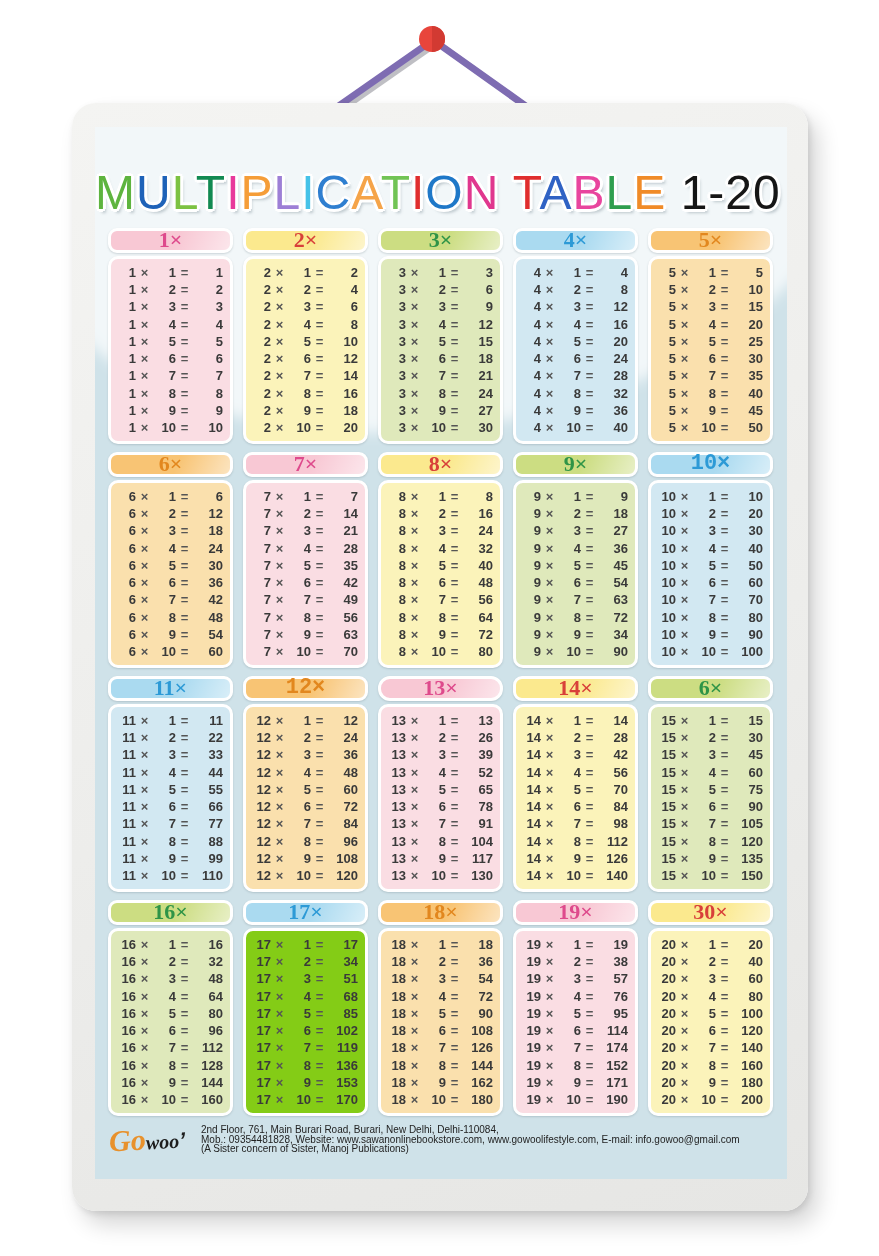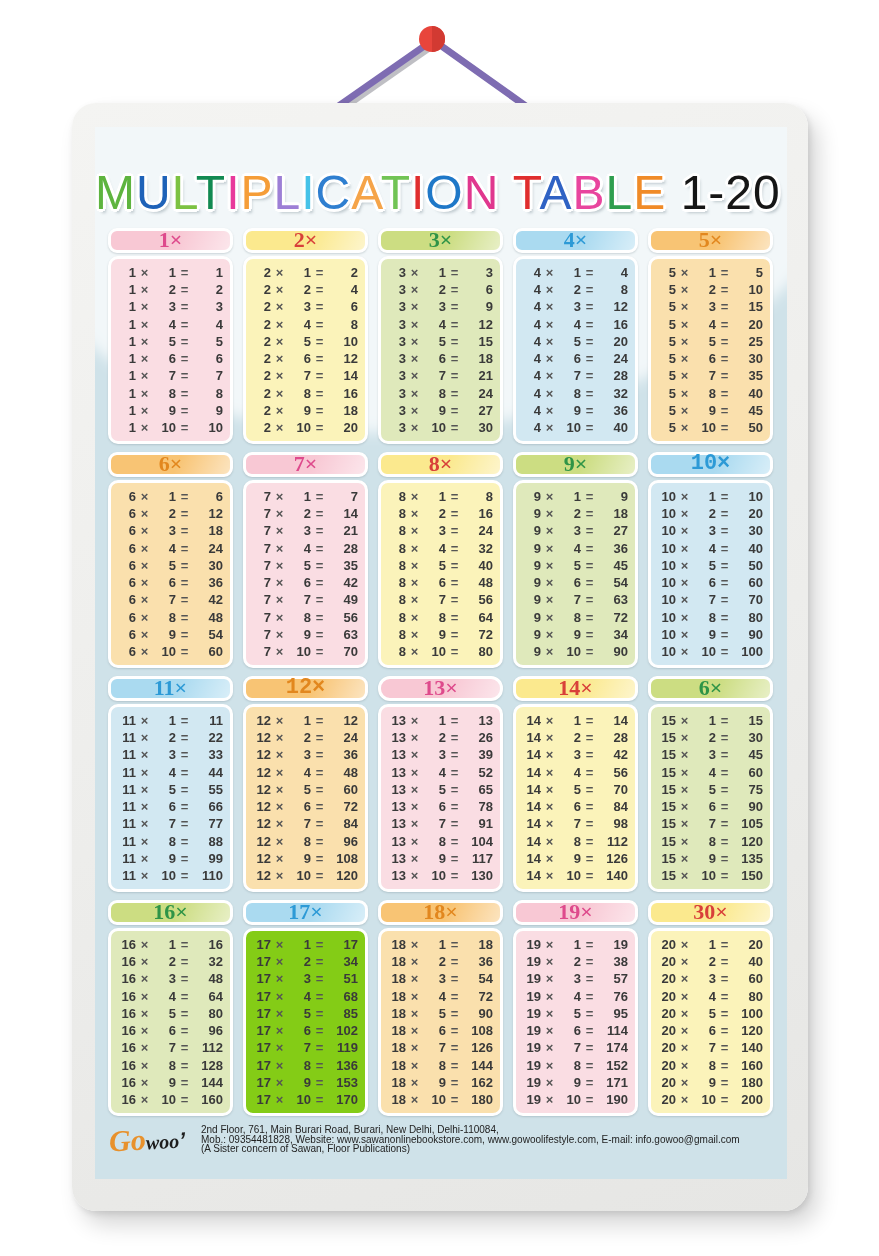--- a/index.html
+++ b/index.html
@@ -381,17 +381,17 @@
           </div>
         </div>
       </div>
     <div class="footer">
       <div class="logo">
         <span class="g">Go</span><span class="woo">woo</span><span class="fl">’</span>
       </div>
       <div class="ftext">
         <div class="line">2nd Floor, 761, Main Burari Road, Burari, New Delhi, Delhi-110084,</div>
         <div class="line">Mob.: 09354481828, Website: www.sawanonlinebookstore.com, www.gowoolifestyle.com, E-mail: info.gowoo@gmail.com</div>
-        <div class="line">(A Sister concern of Sawan, Floor Publications)</div>
+        <div class="line">(A Sister concern of Sister, Manoj Publications)</div>
       </div>
     </div>
   </div>
 </div>
 
 </body></html>

